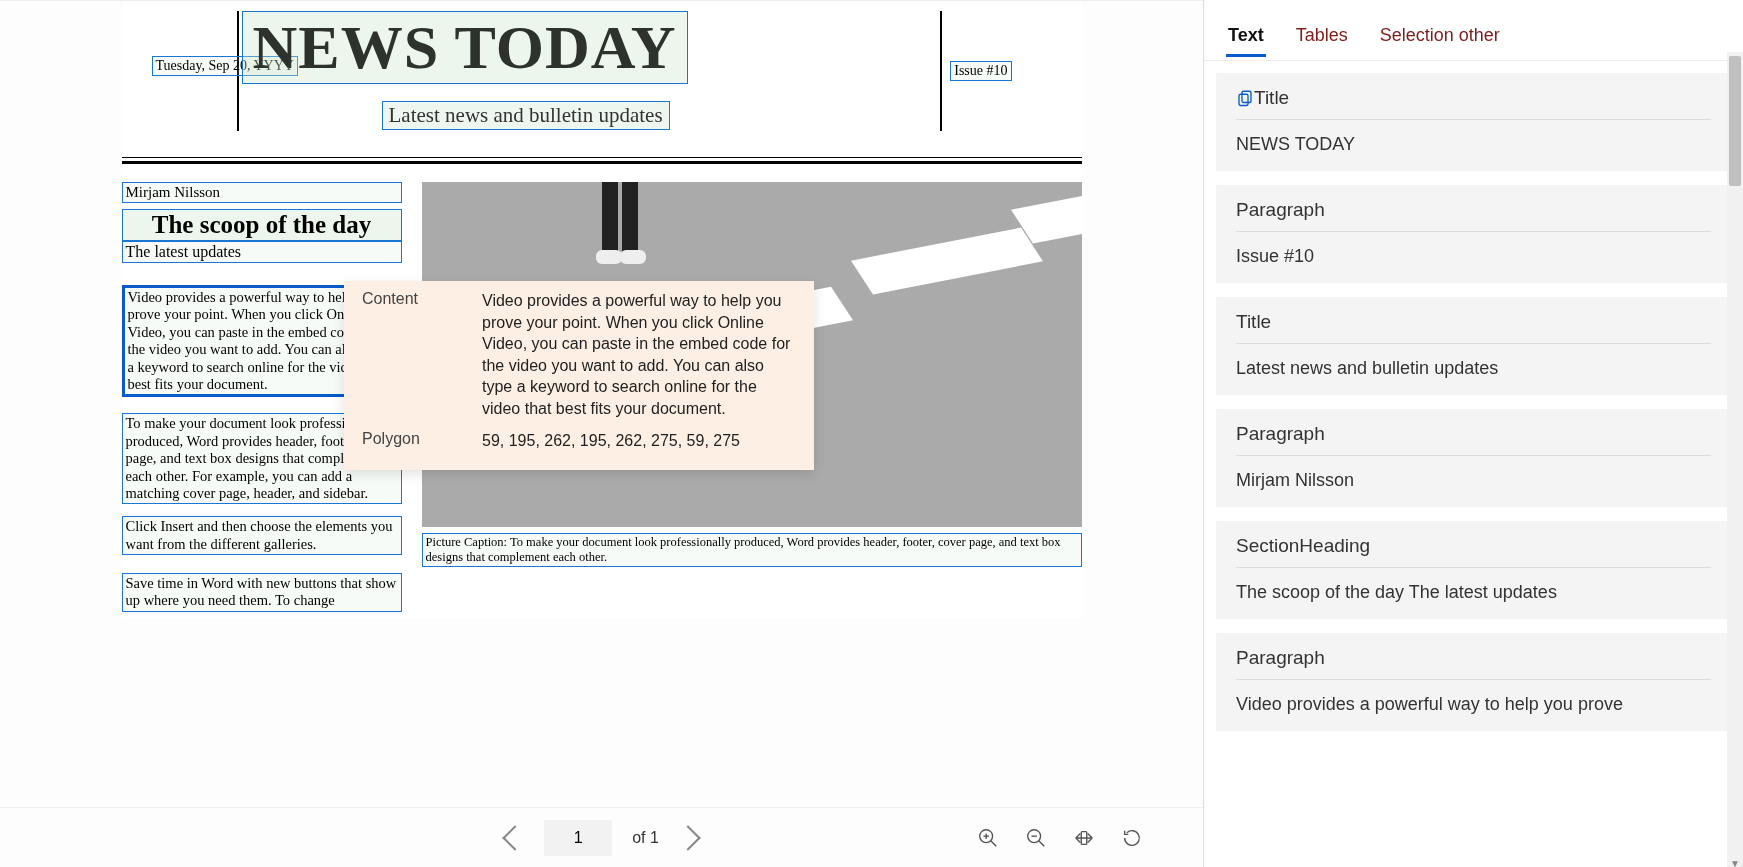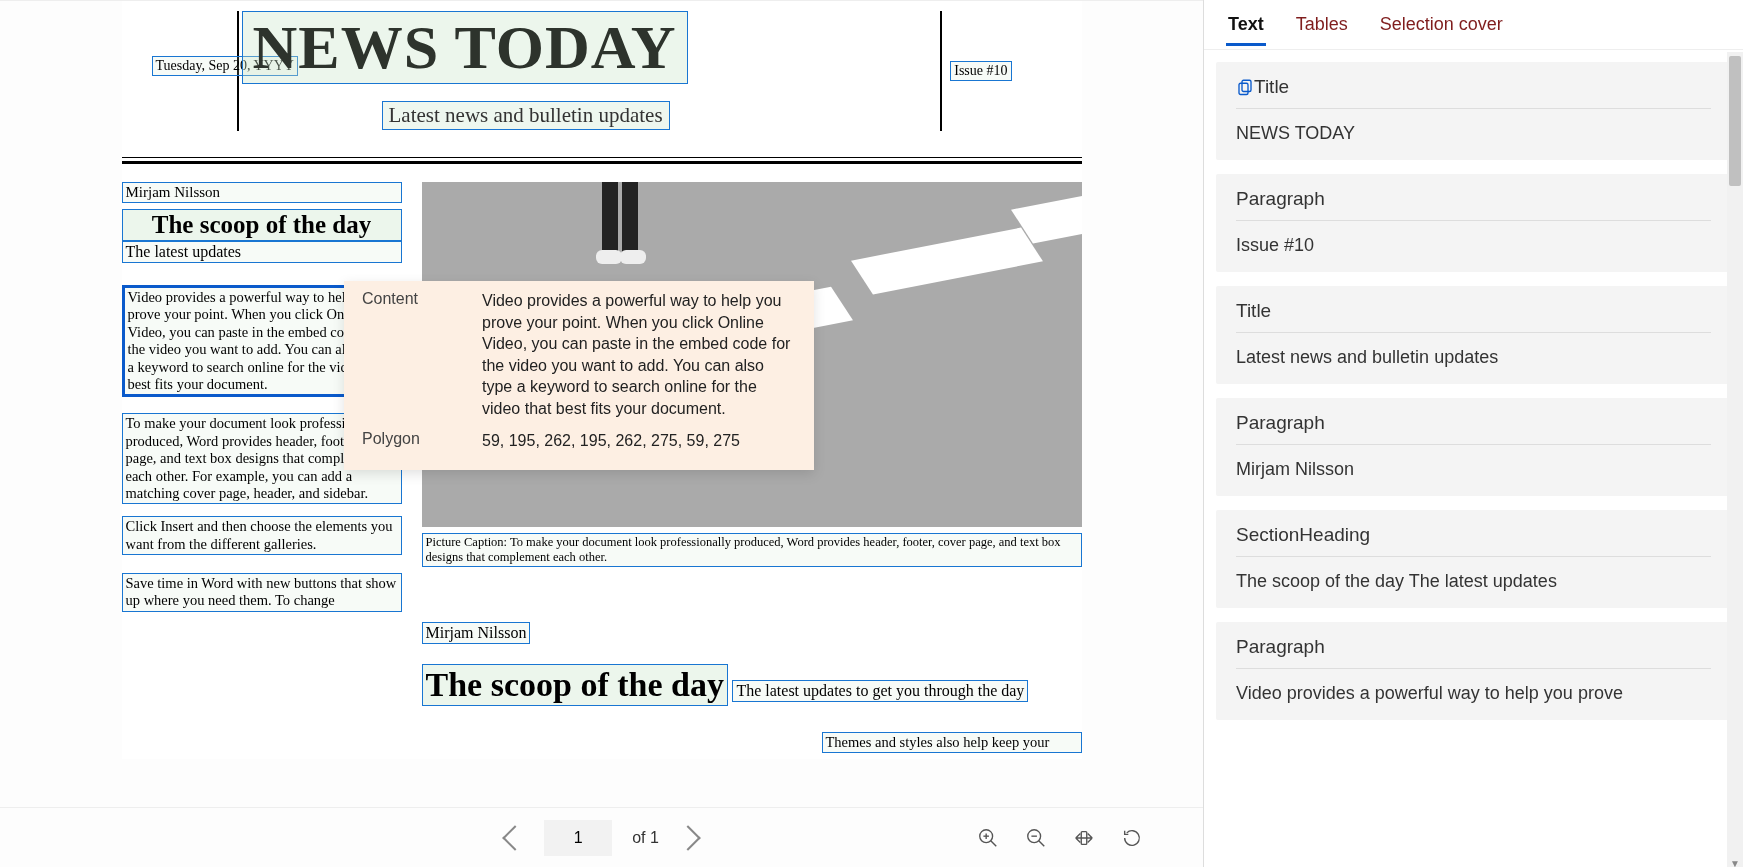--- a/index.html
+++ b/index.html
@@ -63,21 +63,21 @@
 .page-ctl .arrow { width: 18px; height: 18px; border: solid #888; border-width: 0 2px 2px 0; display: inline-block; cursor: pointer; }
 .page-ctl .arrow.left { transform: rotate(135deg); }
 .page-ctl .arrow.right { transform: rotate(-45deg); }
 .page-input { width: 68px; height: 36px; text-align: center; font-size: 16px; border: none; background: #f2f2f2; }
 .page-of { font-size: 16px; color: #333; }
 .zoom-grp { position: absolute; right: 60px; display: flex; gap: 26px; align-items: center; }
 .zicon { width: 22px; height: 22px; cursor: pointer; }
 
 
 .side { width: 540px; border-left: 1px solid #ddd; display: flex; flex-direction: column; position: relative; }
-.tabs { display: flex; gap: 28px; height: 50px; align-items: center; padding: 7px 22px; border-bottom: 1px solid #eee; }
+.tabs { display: flex; gap: 28px; height: 50px; align-items: center; padding: 7px 22px; border-bottom: 1px solid #eee; margin-top: 11px; }
 .tab { font-size: 18px; color: #7f1d1d; padding: 10px 2px; cursor: pointer; position: relative; }
 .tab.active { color: #111; font-weight: 600; }
 .tab.active::after { content: ''; position: absolute; left: 0; right: 0; bottom: -1px; height: 3px; background: #0a5acb; }
 
 .cards { flex: 1; overflow-y: auto; padding: 12px 12px 0 12px; background: #fff; }
 .card { background: #f4f4f4; padding: 14px 20px 16px; margin-bottom: 14px; border-radius: 2px; }
 .card-label { font-size: 19px; color: #333; font-weight: 400; padding-bottom: 10px; border-bottom: 1px solid #ddd; display: flex; align-items: center; }
 .card-label svg { flex-shrink: 0; }
 .card-value { font-size: 18px; color: #333; padding-top: 14px; }
 
@@ -132,31 +132,20 @@
                 <div class="stripe s4"></div>
               <div class="legs">
                   <div class="leg l1"></div>
                   <div class="leg l2"></div>
                   <div class="shoe sh1"></div>
                   <div class="shoe sh2"></div>
                 </div>
             </div>
             <div class="hl caption" style="margin-top:6px;">Picture Caption: To make your document look professionally produced, Word provides header, footer, cover page, and text box designs that complement each other.</div>
 
-            <div class="second-block">
-              <div class="hl author2">Mirjam Nilsson</div>
-              <div style="height:14px;"></div>
-              <div class="headline hl" style="font-size:34px;display:inline-block;">The scoop of the day</div>
-              <div class="hl deck" style="display:inline-block;">The latest updates to get you through the day</div>
-              <div style="height:20px;"></div>
-              <div style="display:flex;gap:20px;">
-                <div style="flex:1;"></div>
-                <div class="hl para" style="width:260px;">Themes and styles also help keep your</div>
-              </div>
-            </div>
           </div>
         </div>
 
       </div>
 
       <div class="popover">
         <table>
           <tbody>
               <tr>
             <td class="lbl">Content</td>
@@ -206,21 +195,21 @@
             </svg>
         </span>
       </div>
     </div>
   </div>
 
   <div class="side">
     <div class="tabs">
       <div class="tab active">Text</div>
       <div class="tab">Tables</div>
-      <div class="tab">Selection cover</div>
+      <div class="tab">Selection other</div>
     </div>
 
     <div class="cards">
       <div class="card">
         <div class="card-label">
           <svg width="18" height="18" viewBox="0 0 24 24" fill="none" stroke="#0a5acb" stroke-width="1.8">
               <rect x="8" y="3" width="12" height="15" rx="2"></rect>
               <rect x="4" y="7" width="12" height="15" rx="2"></rect>
             </svg>
           <span>Title</span>

